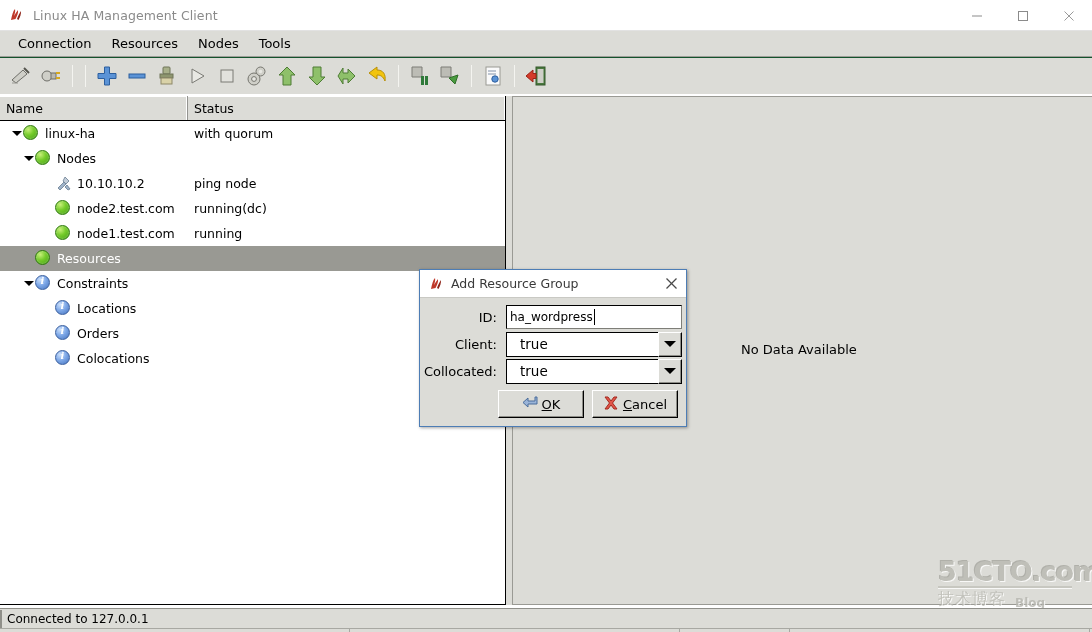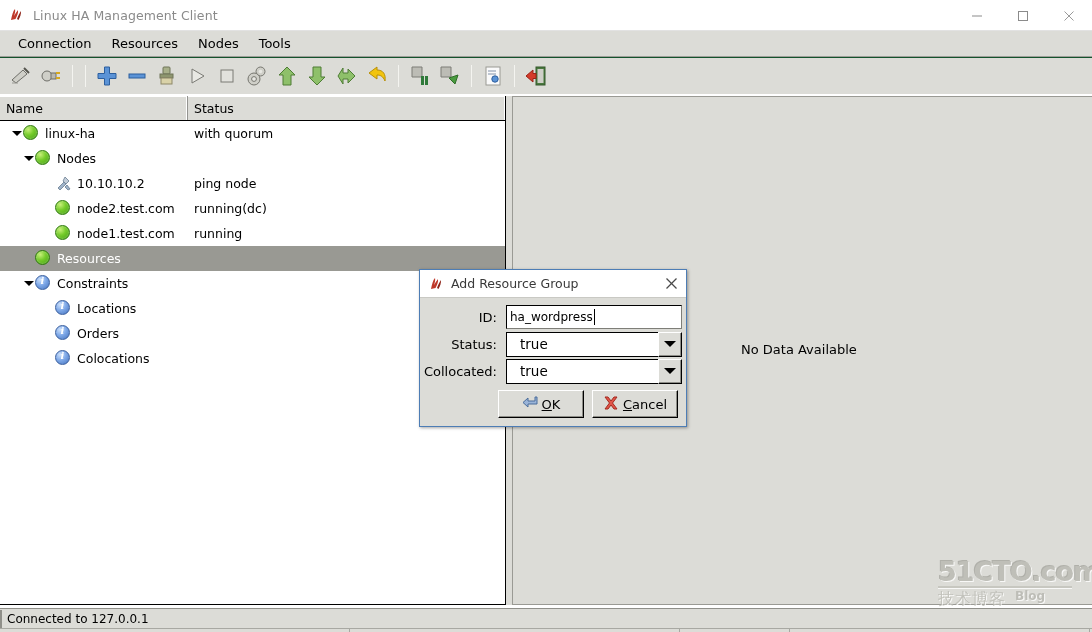--- a/index.html
+++ b/index.html
@@ -154,21 +154,21 @@
   }
   .wm-main {
     font-family: "DejaVu Sans", sans-serif;
     font-size: 27px; font-weight: bold; letter-spacing: -1px;
     color: #b9b9b2;
     text-shadow: 1px 1px 0 #ffffff, -1px -1px 0 #a7a7a0;
     line-height: 27px;
   }
   .wm-rule { width: 134px; height: 2px; background: #c3c3bc; margin-top: 1px;
              box-shadow: 0 1px 0 #fff; }
-  .wm-bottom { display: flex; gap: 9px; margin-top: 1px; }
+  .wm-bottom { display: flex; align-items: flex-end; gap: 9px; margin-top: 1px; }
   .wm-cn { font-size: 16px; color: #bdbdb6; text-shadow: 1px 1px 0 #fff; letter-spacing: 1px; }
   .wm-blog { font-size: 12px; font-weight: bold; color: #b7b7b0; text-shadow: 1px 1px 0 #fff; }
 
   
   .statusbar {
     position: absolute; left: 0; top: 608px; width: 1092px; height: 20px;
     background: #dcdcd7;
     border-top: 1px solid #8f8f89;
     display: flex; align-items: center;
   }
@@ -550,21 +550,21 @@
     <div class="dlg-body">
       <div class="frow">
         <div class="flabel">ID:</div>
         <div class="finput">
           <span>ha_wordpress</span>
             <span class="caret"></span>
         </div>
       </div>
 
       <div class="frow">
-        <div class="flabel">Status:</div>
+        <div class="flabel">Client:</div>
         <div class="combo">
           <div class="combo-field">true</div>
           <div class="combo-arrow">
               <i></i>
             </div>
         </div>
       </div>
 
       <div class="frow">
         <div class="flabel">Collocated:</div>

